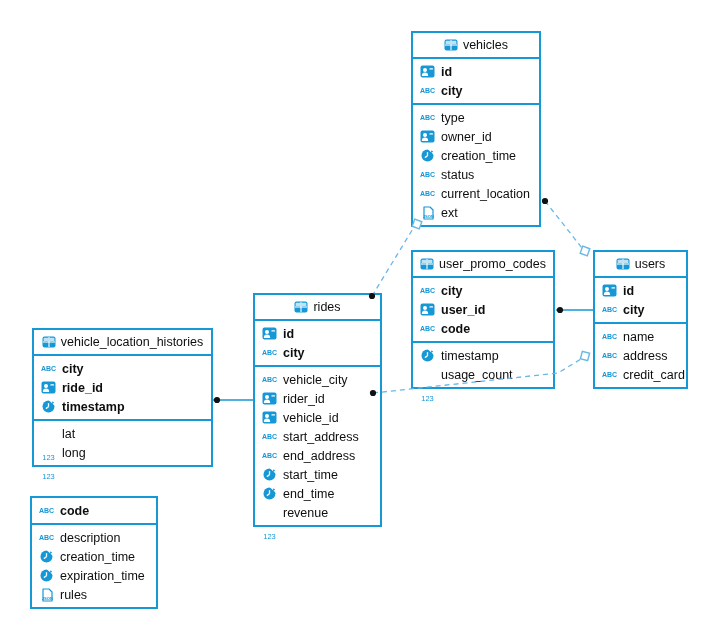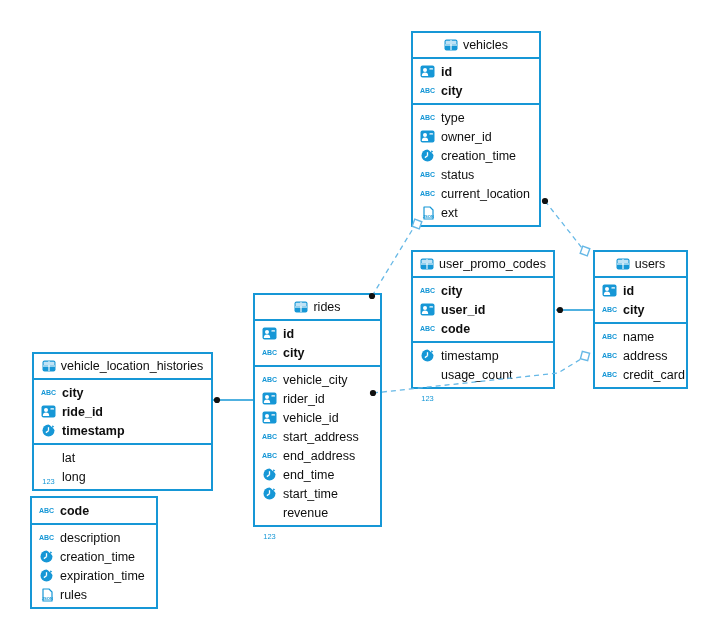--- a/index.html
+++ b/index.html
@@ -346,43 +346,43 @@
         <div class="er-row">
           <span class="ficon">
             <svg width="13" height="13" viewBox="0 0 13 13">
       <circle cx="6.5" cy="6.5" r="6" fill="#1697d6"></circle>
       <path d="M6.5 0 L13 0 L13 6 Z" fill="#fff"></path>
       <path d="M10.6 1.2 L12.2 2.8 L9.4 4.2 Z" fill="#1697d6"></path>
       <line x1="6.5" y1="6.8" x2="6.5" y2="3.2" stroke="#fff" stroke-width="1.3"></line>
       <line x1="6.5" y1="6.8" x2="3.9" y2="8.6" stroke="#fff" stroke-width="1.3"></line>
     </svg>
           </span>
+          <span class="fname">start_time</span>
+        </div>
+        <div class="er-row">
+          <span class="ficon">
+            <svg width="13" height="13" viewBox="0 0 13 13">
+      <circle cx="6.5" cy="6.5" r="6" fill="#1697d6"></circle>
+      <path d="M6.5 0 L13 0 L13 6 Z" fill="#fff"></path>
+      <path d="M10.6 1.2 L12.2 2.8 L9.4 4.2 Z" fill="#1697d6"></path>
+      <line x1="6.5" y1="6.8" x2="6.5" y2="3.2" stroke="#fff" stroke-width="1.3"></line>
+      <line x1="6.5" y1="6.8" x2="3.9" y2="8.6" stroke="#fff" stroke-width="1.3"></line>
+    </svg>
+          </span>
           <span class="fname">end_time</span>
         </div>
         <div class="er-row">
           <span class="ficon">
-            <svg width="13" height="13" viewBox="0 0 13 13">
-      <circle cx="6.5" cy="6.5" r="6" fill="#1697d6"></circle>
-      <path d="M6.5 0 L13 0 L13 6 Z" fill="#fff"></path>
-      <path d="M10.6 1.2 L12.2 2.8 L9.4 4.2 Z" fill="#1697d6"></path>
-      <line x1="6.5" y1="6.8" x2="6.5" y2="3.2" stroke="#fff" stroke-width="1.3"></line>
-      <line x1="6.5" y1="6.8" x2="3.9" y2="8.6" stroke="#fff" stroke-width="1.3"></line>
-    </svg>
-          </span>
-          <span class="fname">start_time</span>
-        </div>
-        <div class="er-row">
-          <span class="ficon">
             <span class="numicon">123</span>
           </span>
           <span class="fname">revenue</span>
         </div>
       </div>
     </div>
-    <div class="er-table" style="left: 32px; top: 352px; width: 181px;">
+    <div class="er-table" style="left: 32px; top: 328px; width: 181px;">
       <div class="er-head">
         <span class="hicon" style="display: inline-flex;">
           <svg width="14" height="12" viewBox="0 0 14 12">
       <rect x="0.5" y="0.5" width="13" height="11" rx="2" fill="#1697d6"></rect>
       <rect x="1.6" y="1.8" width="5" height="3.2" rx="0.6" fill="#bfe2f5"></rect>
       <rect x="7.4" y="1.8" width="5" height="3.2" rx="0.6" fill="#bfe2f5"></rect>
       <line x1="1" y1="6" x2="13" y2="6" stroke="#fff" stroke-width="1.1"></line>
       <line x1="7" y1="1" x2="7" y2="11" stroke="#fff" stroke-width="1.1"></line>
     </svg>
         </span>

